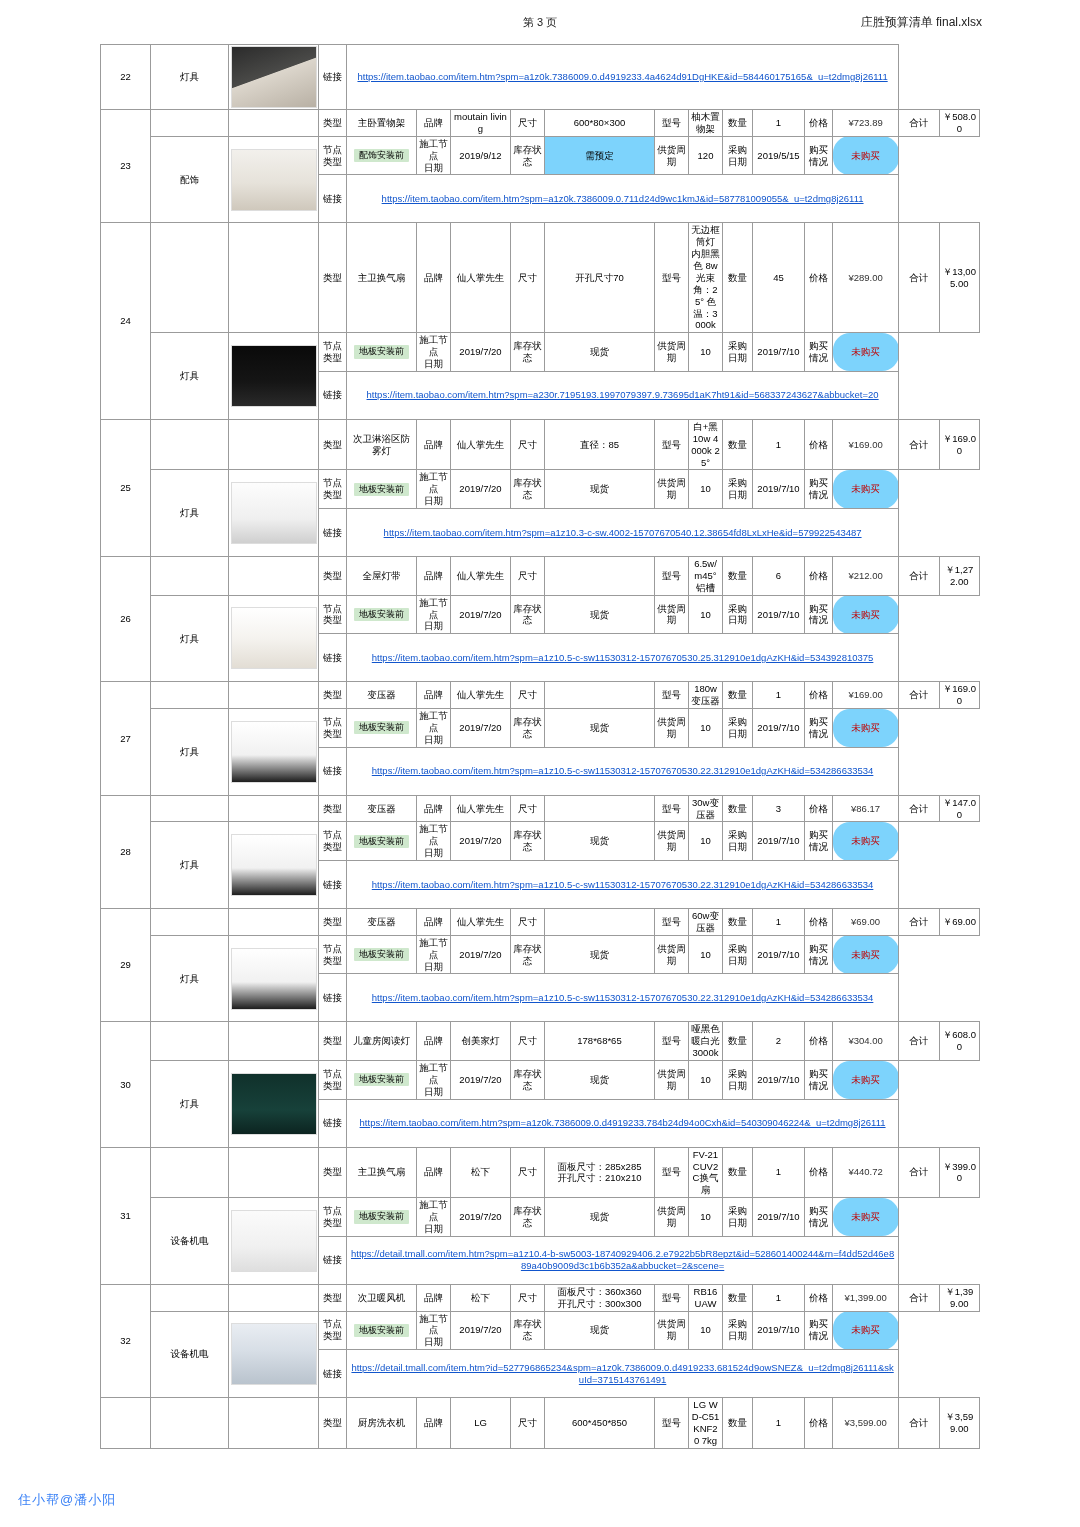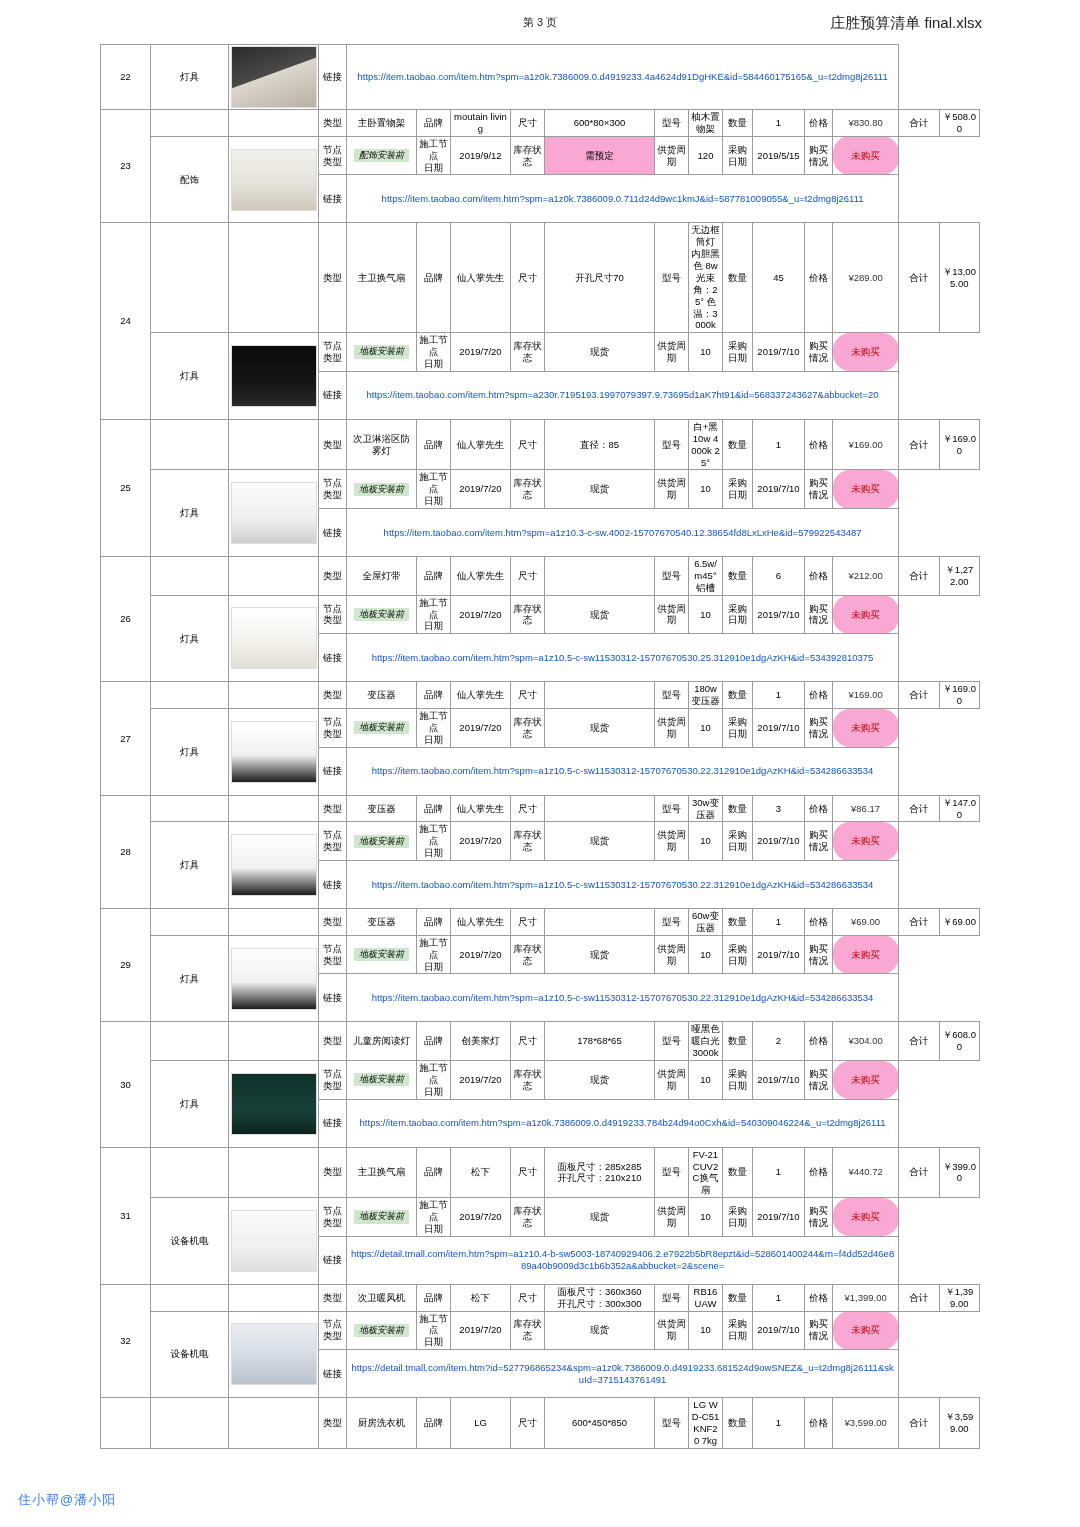--- a/index.html
+++ b/index.html
@@ -1,31 +1,31 @@
 <!DOCTYPE html>
 <html><head>
 <meta charset="utf-8">
 <style>
   html,body{margin:0;padding:0;background:#fff;}
   body{width:1080px;font-family:"Liberation Sans","DejaVu Sans",sans-serif;color:#000;}
   .page{position:relative;width:1080px;height:1527px;box-sizing:border-box;padding:0;}
   .hdr{display:flex;justify-content:center;align-items:center;height:44px;position:relative;font-size:11px;color:#222;}
   .hdr .center{font-size:11px;}
-  .hdr .right{position:absolute;right:98px;top:14px;font-size:15px;color:#222;}
+  .hdr .right{position:absolute;right:98px;top:14px;font-size:12px;color:#222;}
   table.main{border-collapse:collapse;margin:0 auto;width:880px;table-layout:fixed;}
   table.main td{border:1px solid #9b9b9b;font-size:9.5px;text-align:center;vertical-align:middle;padding:1px 2px;line-height:1.25;word-break:break-all;}
   .idx{width:50px;font-size:11px;}
   .cat{width:78px;font-size:11px;}
   .img{width:90px;padding:2px;}
   .lbl{width:28px;font-size:9px;line-height:1.1;}
   .lbl2{width:34px;font-size:9px;line-height:1.1;}
   .val{font-size:9.5px;}
-  .link{font-size:8px;color:#1155cc;text-align:left;padding-left:4px;word-break:break-all;}
-  .pink{background:#f9a8d4;margin-left:8px;}
-  .green{background:#cfe8cd;font-style:italic;}
+  .link{font-size:8px;color:#1155cc;text-decoration:underline;text-align:left;padding-left:4px;word-break:break-all;}
+  .pink{background:#7dd3fc;margin-left:8px;}
+  .green{background:#cfe8cd;}
   .tag{display:inline-block;padding:1px 5px;border-radius:1px;font-size:9px;}
   .tag.green{background:#cfe8cd;}
   .red{color:#c00000;border-radius:17px;}
   .price{font-size:7.5px;color:#333;}
   .ph{width:86px;height:62px;margin:0 auto;display:block;border:1px solid #ddd;box-sizing:border-box;}
   .wm{position:absolute;left:18px;bottom:18px;font-size:13px;color:#3b82f6;letter-spacing:1px;}
 </style>
 </head>
 <body>
 
@@ -72,21 +72,21 @@
           <td class="val">主卧置物架</td>
           <td class="lbl2">品牌</td>
           <td class="val">moutain living</td>
           <td class="lbl2">尺寸</td>
           <td class="val">600*80×300</td>
           <td class="lbl2">型号</td>
           <td class="val">柚木置物架</td>
           <td class="lbl2">数量</td>
           <td class="val">1</td>
           <td class="lbl2">价格</td>
-          <td class="val price">¥830.80</td>
+          <td class="val price">¥723.89</td>
           <td class="lbl2">合计</td>
           <td class="val">￥508.00</td>
         </tr>
         <tr style="height: 26px;">
           <td class="cat" rowspan="2">配饰</td>
           <td class="img" rowspan="2">
             <div class="ph" style="background: linear-gradient(rgb(242, 240, 236) 0%, rgb(230, 226, 218) 55%, rgb(207, 200, 188) 100%);"></div>
           </td>
           <td class="lbl">节点<br>类型</td>
           <td class="val"><span class="tag green">配饰安装前</span></td>

